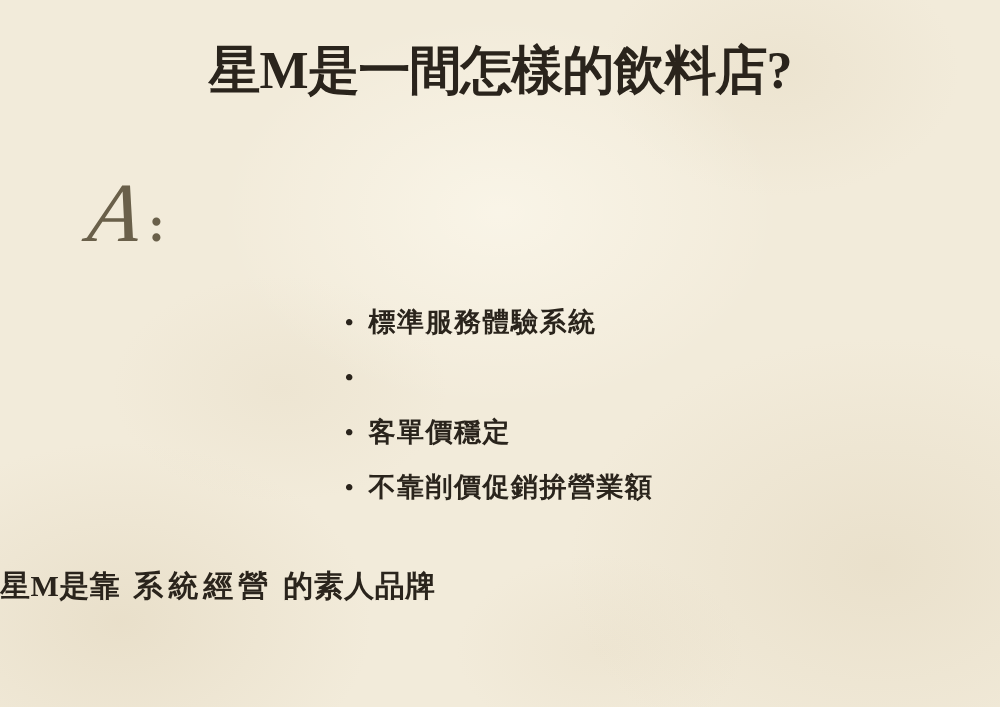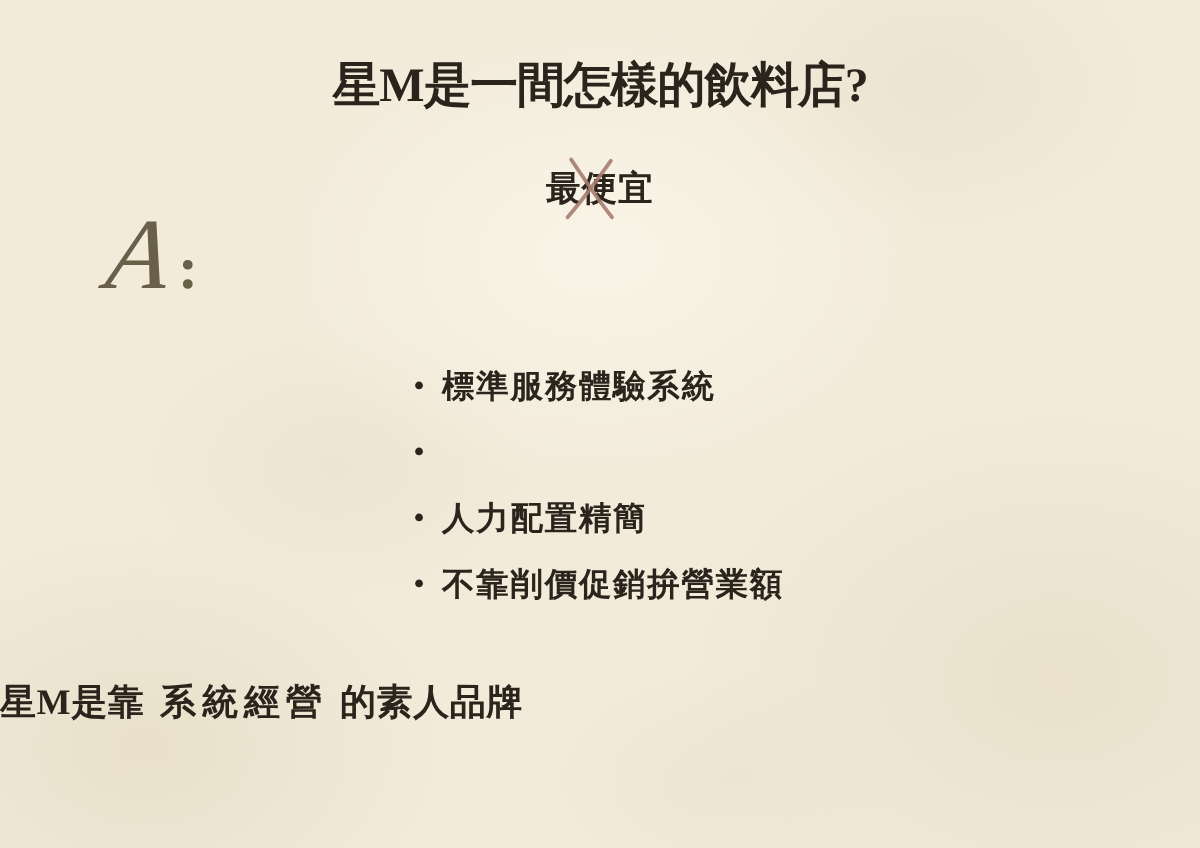--- a/index.html
+++ b/index.html
@@ -18,21 +18,21 @@
       radial-gradient(ellipse 430px 300px at 50% 30%, rgba(255,252,242,0.55), transparent 65%),
       radial-gradient(ellipse 300px 210px at 78% 10%, rgba(216,202,172,0.22), transparent 60%),
       radial-gradient(ellipse 280px 190px at 28% 55%, rgba(218,205,178,0.20), transparent 60%),
       radial-gradient(ellipse 240px 160px at 60% 92%, rgba(222,209,182,0.22), transparent 60%);
     color: #2a241c;
   }
   .title {
     position: absolute; top: 46px; left: 0; width: 100%;
     margin: 0;
     text-align: center;
-    font-size: 40px; line-height: 50px;
+    font-size: 52px; line-height: 50px;
     font-weight: 700;
     letter-spacing: -1px;
     color: #2a241c;
   }
   .crossed-wrap {
     position: absolute; top: 140px; left: 0; width: 100%;
     text-align: center;
   }
   .crossed {
     position: relative;
@@ -103,47 +103,38 @@
     margin: 0 10px 0 13px;
   }
 </style>
 </head>
 <body>
 
 <div class="slide">
 
   <h1 class="title">星M是一間怎樣的飲料店?</h1>
 
-  <div class="crossed-wrap">
-    <span class="crossed">
-      <span>最便宜</span>
-      <svg class="x-mark" viewBox="0 0 46 56" fill="none" xmlns="http://www.w3.org/2000/svg">
-        <path d="M7 4 C 16 17, 28 36, 41 52" stroke="#a67d6f" stroke-width="3.2" stroke-linecap="round" opacity="0.9"></path>
-        <path d="M40 5 C 30 19, 17 37, 4 52" stroke="#a67d6f" stroke-width="3.2" stroke-linecap="round" opacity="0.9"></path>
-      </svg>
-    </span>
-  </div>
 
   <div class="answer-prefix">
     <span class="script-a">A</span>
     <span class="prefix-colon">:</span>
   </div>
 
 
   <ul class="bullet-list">
     <li class="bullet-item">
       <span class="bullet-dot">•</span>
       <span>標準服務體驗系統</span>
     </li>
     <li class="bullet-item">
       <span class="bullet-dot">•</span>
     </li>
     <li class="bullet-item">
       <span class="bullet-dot">•</span>
-      <span>人力配置精簡</span>
+      <span>客單價穩定</span>
     </li>
     <li class="bullet-item">
       <span class="bullet-dot">•</span>
       <span>不靠削價促銷拚營業額</span>
     </li>
   </ul>
 
   <p class="conclusion">
     <span class="seg-lead">星M是靠</span><span class="seg-emphasis">系統經營</span><span class="seg-tail">的素人品牌</span>
   </p>

